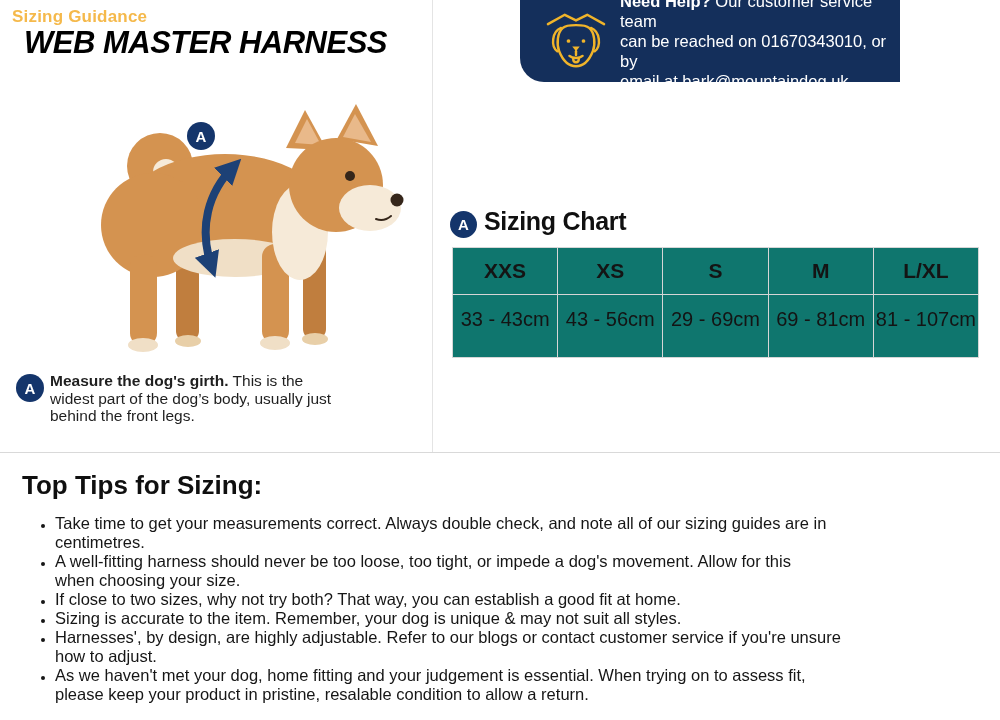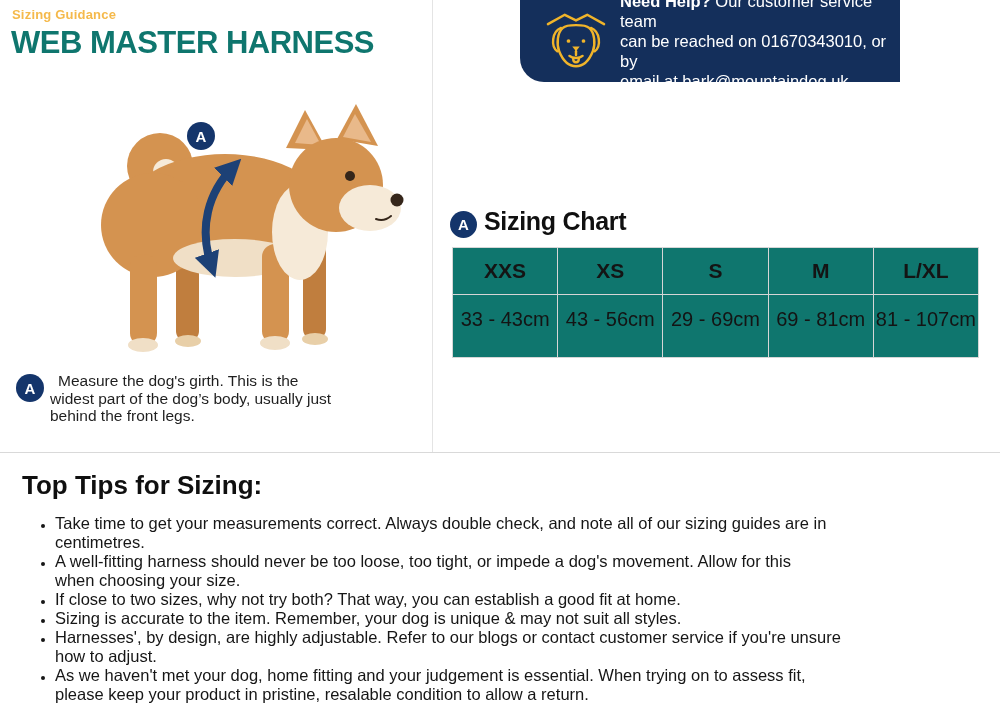--- a/index.html
+++ b/index.html
@@ -5,24 +5,24 @@
   * { margin: 0; padding: 0; box-sizing: border-box; }
   html, body { width: 1000px; height: 720px; background: #ffffff; overflow: hidden;
     font-family: "Liberation Sans", sans-serif; }
   .page { position: relative; width: 1000px; height: 720px; background: #fff; }
 
   
   .v-divider { position: absolute; left: 432px; top: 0; width: 1px; height: 452px; background: #e4e4e4; }
   .h-divider { position: absolute; left: 0; top: 452px; width: 1000px; height: 1px; background: #d9d9d9; }
 
   
-  .eyebrow { position: absolute; left: 12px; top: 7px; font-size: 13px; font-weight: 700;
+  .eyebrow { position: absolute; left: 12px; top: 7px; font-size: 17px; font-weight: 700;
     color: #F5B94B; letter-spacing: 0.2px; }
-  .page-title { position: absolute; left: 11px; top: 25px; font-size: 31px; font-weight: 800;
-    color: #0f766e; letter-spacing: -0.5px; }
+  .page-title { position: absolute; left: 24px; top: 25px; font-size: 31px; font-weight: 800;
+    color: #000000; letter-spacing: -0.5px; font-style: italic; }
 
   
   .help-box { position: absolute; left: 520px; top: 0; width: 380px; height: 82px;
     background: #142F5B; border-radius: 0 0 0 24px; display: flex; align-items: center; }
   .help-logo { width: 62px; height: 58px; margin-left: 25px; flex: 0 0 auto; }
   .help-text { margin-left: 13px; width: 382px; color: #ffffff; font-size: 16.5px;
     line-height: 20px; white-space: pre-line; }
   .help-text strong { font-weight: 800; }
 
   
@@ -30,21 +30,21 @@
 
   
   .badge { display: inline-flex; align-items: center; justify-content: center;
     background: #14356B; color: #ffffff; border-radius: 50%; font-weight: 800; }
   .badge.annotation-badge { position: absolute; left: 16px; top: 374px; width: 28px; height: 28px; font-size: 15px; }
   .badge.chart-badge { position: absolute; left: 450px; top: 211px; width: 27px; height: 27px; font-size: 15px; }
 
   
   .annotation-text { position: absolute; left: 50px; top: 372px; width: 382px;
     font-size: 15.5px; line-height: 17.5px; color: #1f1f1f; white-space: pre-line; }
-  .annotation-text strong { font-weight: 400; margin-left: 8px; }
+  .annotation-text strong { font-weight: 700; }
 
   
   .chart-title { position: absolute; left: 484px; top: 207px; font-size: 25px; font-weight: 800;
     color: #101010; letter-spacing: -0.3px; }
   .sizing-table { position: absolute; left: 452px; top: 247px; width: 527px;
     border-collapse: collapse; table-layout: fixed; }
   .sizing-table th, .sizing-table td { border: 1px solid #d6d6d6; text-align: center;
     background: #0f766e; color: #141414; }
   .sizing-table th { height: 47px; font-size: 21px; font-weight: 800; }
   .sizing-table td { height: 63px; font-size: 20px; font-weight: 400; vertical-align: middle;

